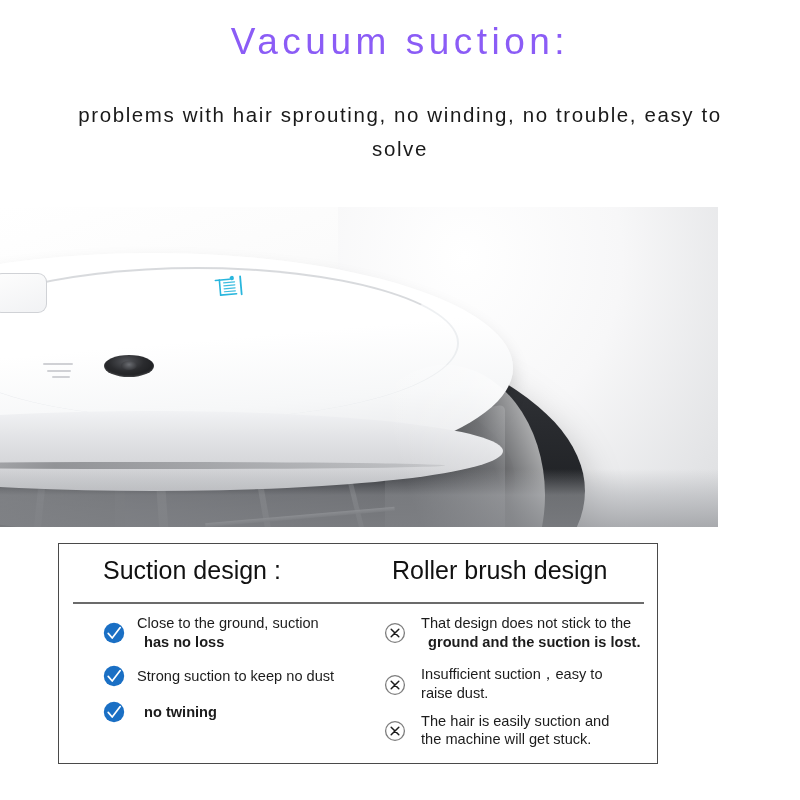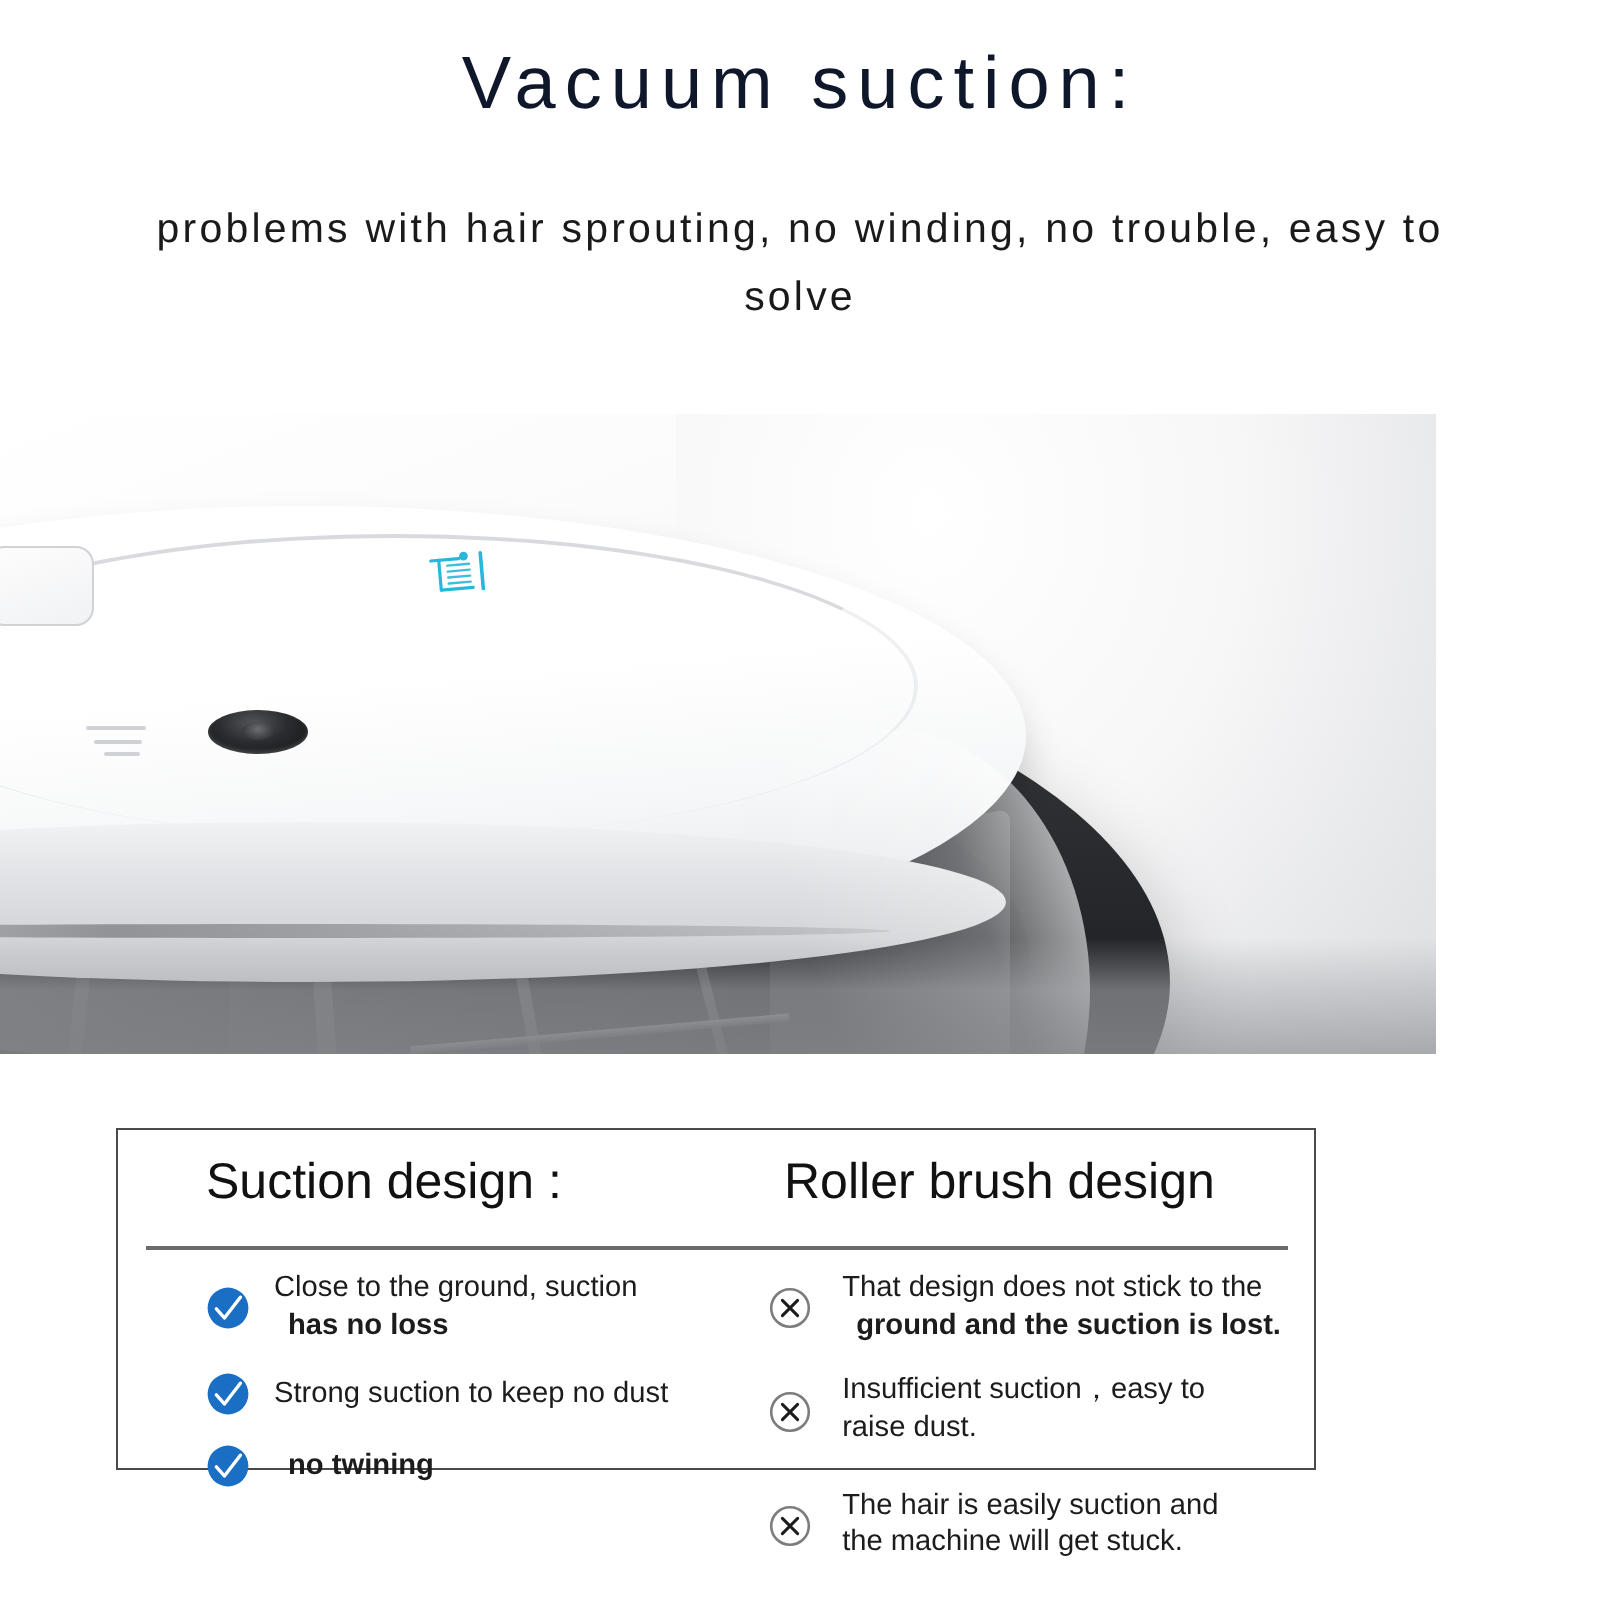--- a/index.html
+++ b/index.html
@@ -19,21 +19,21 @@
   
   .headline {
     position: absolute;
     left: 0;
     top: 20px;
     width: 800px;
     text-align: center;
     font-size: 37px;
     font-weight: 400;
     letter-spacing: 4.5px;
-    color: #0f172a;
+    color: #8b5cf6;
     line-height: 1.2;
     white-space: nowrap;
   }
   .subhead {
     position: absolute;
     left: 78px;
     top: 98px;
     width: 644px;
     text-align: center;
     font-size: 20.5px;
@@ -242,23 +242,23 @@
     width: 200px;
     height: 260px;
     border-radius: 50%;
     background: linear-gradient(250deg, rgba(255,255,255,0.85) 0%, rgba(255,255,255,0.25) 30%, rgba(255,255,255,0) 62%);
   }
 
   
   .compare {
     position: absolute;
     left: 58px;
-    top: 564px;
+    top: 543px;
     width: 600px;
-    height: 171px;
+    height: 221px;
     border: 1.6px solid #4a4a4a;
     background: #ffffff;
     box-sizing: border-box;
   }
   .compare-head {
     position: relative;
     height: 58px;
   }
   .head-left {
     position: absolute;
@@ -315,21 +315,21 @@
 
   .txt {
     font-size: 14.6px;
     line-height: 1.28;
     color: #1c1c1c;
   }
   .txt .ind { display: block; padding-left: 7px; font-weight: bold; }
 
   
   .col-right .row:nth-child(1) { margin-bottom: 14px; }
-  .col-right .row:nth-child(2) { margin-bottom: 20px; }
+  .col-right .row:nth-child(2) { margin-bottom: 9px; }
 </style>
 </head>
 <body>
 
 <div class="headline">Vacuum suction:</div>
 <div class="subhead">problems with hair sprouting, no winding, no trouble, easy to solve</div>
 
 <div class="photo">
   <div class="photo-bg-glow"></div>
 

